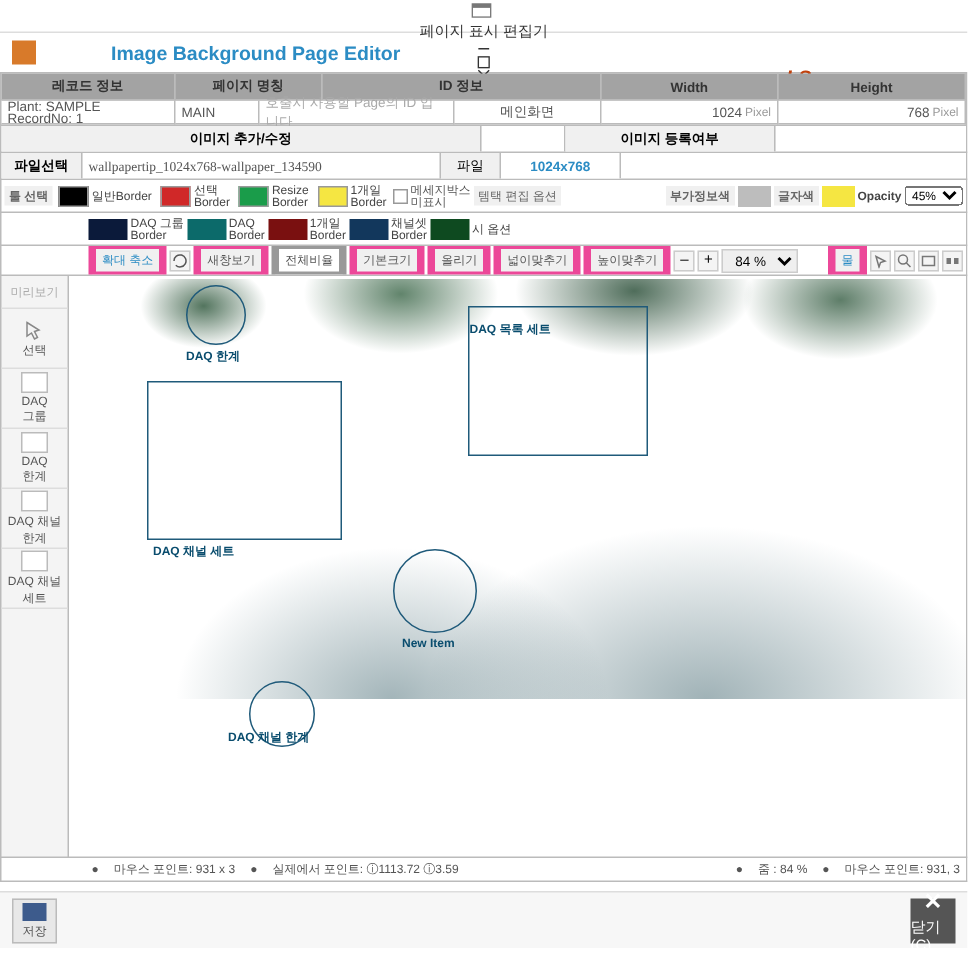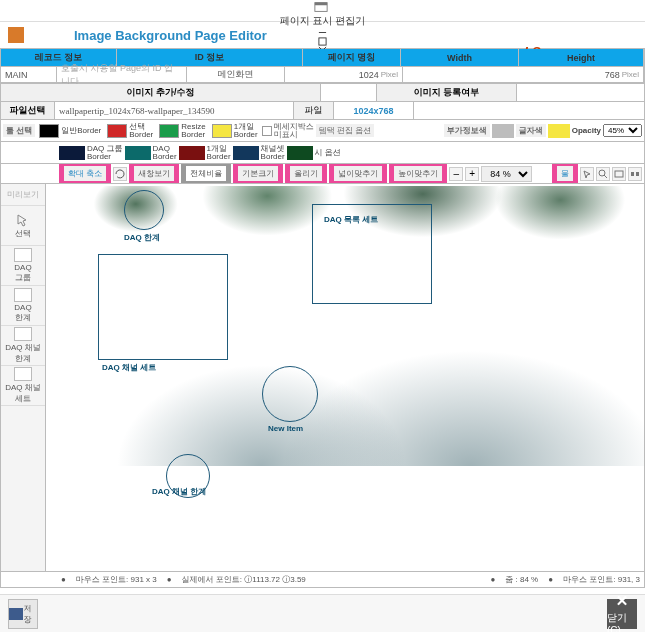--- a/index.html
+++ b/index.html
@@ -13,21 +13,21 @@
 
 .app-header { height: 26px; display: flex; align-items: center; padding: 0 8px; justify-content: space-between; }
 .app-header .app-icon { width: 16px; height: 16px; background: #d87a2a; margin-right: 6px; }
 .app-header .app-title { color: #2b8cc4; font-size: 13px; font-weight: 600; padding-left: 44px; }
 .app-header .brand { display: flex; align-items: center; gap: 3px; }
 .app-header .brand .ls { color: #c2410c; font-style: italic; font-weight: 700; font-size: 13px; margin-top: 33px; }
 .app-header .brand .cs { color: #666; font-size: 13px; margin-top: 48px; }
 
 .info-grid { border: 1px solid #bbb; }
 .info-grid .row { display: flex; height: 18px; }
-.info-grid .hd { background: #0ea5e9; color: #333; display: flex; align-items: center; justify-content: center; font-size: 9px; font-weight: 600; border-right: 1px solid #bbb; border-bottom: 1px solid #bbb; }
+.info-grid .hd { background: #a3a3a3; color: #333; display: flex; align-items: center; justify-content: center; font-size: 9px; font-weight: 600; border-right: 1px solid #bbb; border-bottom: 1px solid #bbb; }
 .info-grid .cell { display: flex; align-items: center; font-size: 9px; color: #555; border-right: 1px solid #bbb; border-bottom: 1px solid #bbb; padding: 0 4px; }
 .info-grid .row2 { height: 16px; }
 .plant-info { display: flex; align-items: center; padding: 0 6px; font-size: 8px; color: #888; line-height: 8px; }
 
 .sub-row { display: flex; height: 18px; border: 1px solid #bbb; border-top: none; }
 .sub-row .hd2 { background: #f0f0f0; display: flex; align-items: center; justify-content: center; font-size: 9px; border-right: 1px solid #bbb; }
 .sub-row .input-file { flex: 1; display: flex; align-items: center; padding: 0 4px; font-size: 9px; color: #555; border-right: 1px solid #bbb; font-family: Liberation Serif, serif; }
 .sub-row .dim-val { color: #2b8cc4; font-weight: 600; }
 
 .border-row { display: flex; align-items: center; gap: 2px; height: 22px; border: 1px solid #bbb; border-top: none; padding: 0 2px; flex-wrap: nowrap; overflow: hidden; }
@@ -76,21 +76,21 @@
 
 .ann { position: absolute; font-size: 8px; color: #0a4d6e; font-weight: 600; }
 .ann.rect { border: 1px solid #1f5a7a; background: transparent; }
 .ann.circle { border: 1px solid #1f5a7a; border-radius: 50%; background: transparent; }
 .ann.label { background: transparent; }
 
 .statusbar { height: 16px; border: 1px solid #bbb; border-top: none; display: flex; align-items: center; color: #555; font-size: 8px; padding: 0 4px; gap: 10px; }
 .statusbar .spacer { flex: 1; }
 
 .footer { height: 38px; display: flex; align-items: center; justify-content: space-between; padding: 4px 8px; background: #f7f7f7; border-top: 1px solid #ddd; margin-top: 6px; }
-.footer .save-btn { width: 30px; height: 30px; background: #e8e8e8; border: 1px solid #bbb; display: flex; flex-direction: row; align-items: center; justify-content: center; gap: 1px; font-size: 8px; color: #555; }
+.footer .save-btn { width: 30px; height: 30px; background: #e8e8e8; border: 1px solid #bbb; display: flex; flex-direction: column; align-items: center; justify-content: center; gap: 1px; font-size: 8px; color: #555; }
 .footer .save-btn .disk { width: 16px; height: 12px; background: #3d5b8c; }
 .footer .close-btn { width: 30px; height: 30px; background: #555; color: #fff; display: flex; flex-direction:column; align-items: center; justify-content: center; gap:1px; font-size: 15px; font-weight: 700; }
 .footer .close-btn .cl-lbl { font-size:10px; font-weight:400; }
 
 .dim-unit { color: #999; font-size: 8px; margin-left: 2px; }
 </style>
 </head>
 <body>
 
 <div class="titlebar">
@@ -126,26 +126,30 @@
   </div>
   <div class="brand">
     <span class="ls">LS</span>
     <span class="cs">Cable &amp; System</span>
   </div>
 </div>
 
 <div class="info-grid">
   <div class="row">
     <div class="hd" style="width:116px">레코드 정보</div>
+    <div class="hd" style="width:98px">페이지 명칭</div>
     <div class="hd" style="width:186px">ID 정보</div>
-    <div class="hd" style="width:98px">페이지 명칭</div>
     <div class="hd" style="width:118px">Width</div>
     <div class="hd" style="flex:1">Height</div>
   </div>
   <div class="row row2">
+    <div class="cell plant-info" style="width:116px;flex-direction:column;align-items:flex-start;justify-content:center">
+      <span>Plant: SAMPLE</span>
+      <span>RecordNo: 1</span>
+    </div>
     <div class="cell" style="width:56px">MAIN</div>
     <div class="cell" style="width:130px;color:#aaa">호출시 사용할 Page의 ID 입니다</div>
     <div class="cell" style="width:98px;justify-content:center">메인화면</div>
     <div class="cell" style="width:118px;justify-content:flex-end">
       <span>1024</span>
         <span class="dim-unit">Pixel</span>
     </div>
     <div class="cell" style="flex:1;justify-content:flex-end">
       <span>768</span>
         <span class="dim-unit">Pixel</span>
@@ -323,21 +327,21 @@
   </div>
   <div class="canvas-wrap">
     <div class="canvas">
       <div class="foliage-top"></div>
       <div class="mountains"></div>
 
       <div class="ann circle" style="left:72px;top:4px;width:40px;height:40px"></div>
       <div class="ann label" style="left:72px;top:46px">DAQ 한계</div>
 
       <div class="ann rect" style="left:260px;top:18px;width:120px;height:100px"></div>
-      <div class="ann label" style="left:272px;top:28px">DAQ 목록 세트</div>
+      <div class="ann label" style="left:261px;top:28px">DAQ 목록 세트</div>
 
       <div class="ann rect" style="left:46px;top:68px;width:130px;height:106px"></div>
       <div class="ann label" style="left:50px;top:176px">DAQ 채널 세트</div>
 
       <div class="ann circle" style="left:210px;top:180px;width:56px;height:56px"></div>
       <div class="ann label" style="left:216px;top:238px">New Item</div>
 
       <div class="ann circle" style="left:114px;top:268px;width:44px;height:44px"></div>
       <div class="ann label" style="left:100px;top:300px">DAQ 채널 한계</div>
 

